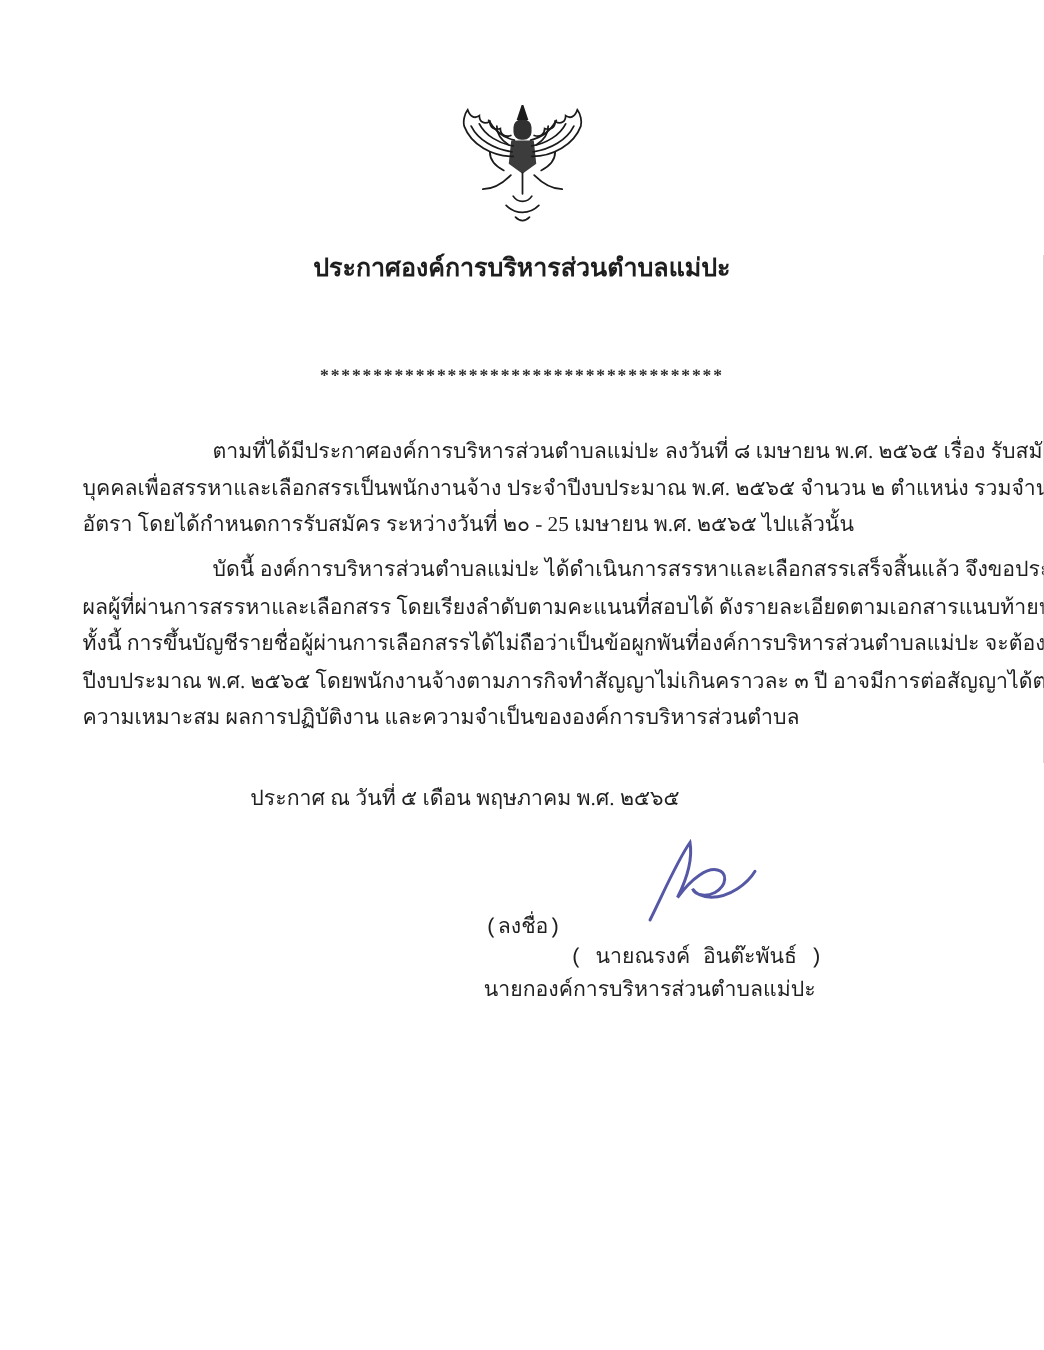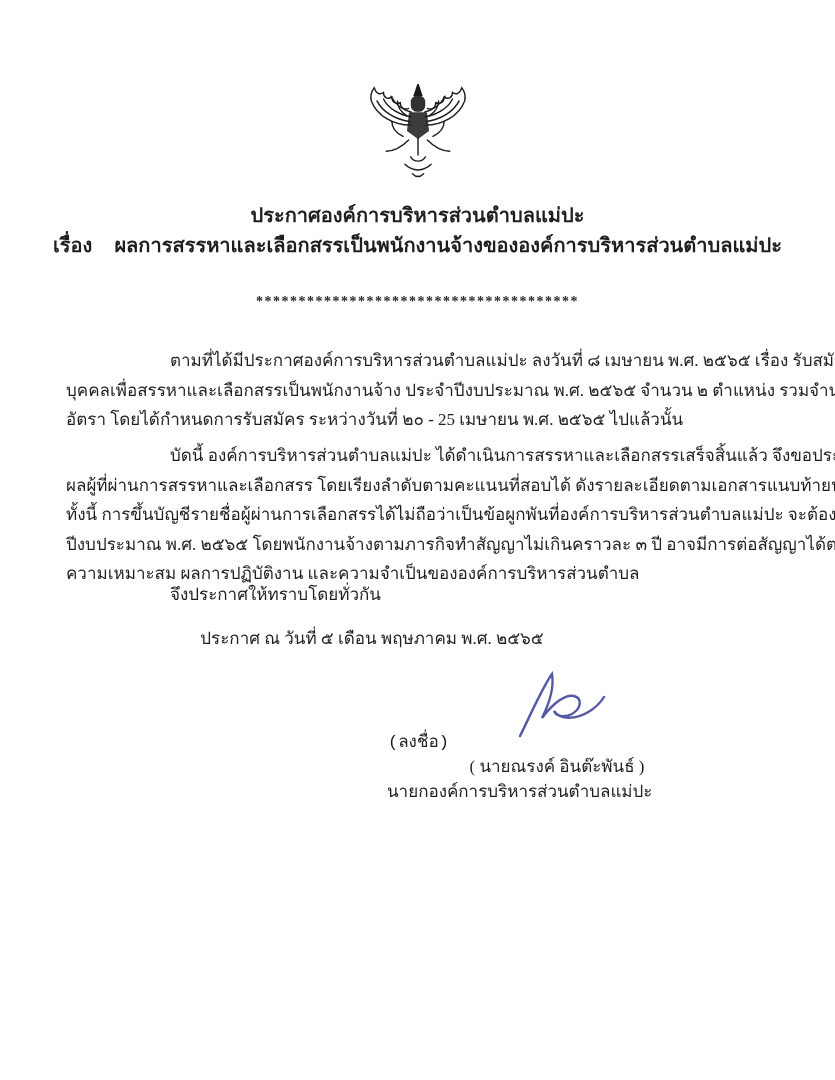--- a/index.html
+++ b/index.html
@@ -43,21 +43,21 @@
   .announce{
     position:absolute;top:624px;left:0;width:744px;
     text-align:center;white-space:nowrap;
   }
   
   .sig-stroke{
     position:absolute;left:516px;top:670px;width:92px;height:74px;
     color:var(--ink,#5558a5);
   }
   .sig-label{position:absolute;left:388px;top:728px;font-family:Liberation Mono, monospace;}
-  .sig-name{position:absolute;left:387px;top:752px;width:340px;text-align:center;white-space:nowrap;}
+  .sig-name{position:absolute;left:387px;top:752px;width:340px;text-align:center;white-space:nowrap;font-family:Liberation Mono, monospace;}
   .sig-title{position:absolute;left:387px;top:777px;width:340px;white-space:nowrap;}
 </style>
 </head>
 <body>
 
 <div class="page">
 
   <div class="emblem">
     <svg width="112" height="101" viewBox="0 0 120 108" aria-hidden="true">
       <g fill="none" stroke="currentColor" stroke-width="1.5" stroke-linecap="round">
@@ -90,44 +90,38 @@
 
         <path d="M52 78 C56 84 64 84 68 78"></path>
         <path d="M46 86 C54 94 66 94 74 86"></path>
         <path d="M54 96 C58 100 62 100 66 96"></path>
       </g>
     </svg>
   </div>
 
   <div class="header">
     <div>ประกาศองค์การบริหารส่วนตำบลแม่ปะ</div>
-    <div>
-      <span>เรื่อง</span><span class="subject-gap"></span><span>ผลการสรรหาและเลือกสรรเป็นพนักงานจ้างขององค์การบริหารส่วนตำบลแม่ปะ</span>
-    </div>
   </div>
 
   <div class="divider">**************************************</div>
 
   <div class="para p1 bodytext">
     <div class="line indent">ตามที่ได้มีประกาศองค์การบริหารส่วนตำบลแม่ปะ  ลงวันที่ ๘ เมษายน พ.ศ. ๒๕๖๕  เรื่อง รับสมัคร</div>
     <div class="line">บุคคลเพื่อสรรหาและเลือกสรรเป็นพนักงานจ้าง ประจำปีงบประมาณ พ.ศ. ๒๕๖๕  จำนวน ๒ ตำแหน่ง รวมจำนวน ๒</div>
     <div class="line">อัตรา  โดยได้กำหนดการรับสมัคร ระหว่างวันที่ ๒๐ - 25 เมษายน พ.ศ. ๒๕๖๕ ไปแล้วนั้น</div>
   </div>
 
   <div class="para p2 bodytext">
     <div class="line indent">บัดนี้ องค์การบริหารส่วนตำบลแม่ปะ ได้ดำเนินการสรรหาและเลือกสรรเสร็จสิ้นแล้ว จึงขอประกาศ</div>
     <div class="line">ผลผู้ที่ผ่านการสรรหาและเลือกสรร  โดยเรียงลำดับตามคะแนนที่สอบได้  ดังรายละเอียดตามเอกสารแนบท้ายประกาศ</div>
     <div class="line">ทั้งนี้ การขึ้นบัญชีรายชื่อผู้ผ่านการเลือกสรรได้ไม่ถือว่าเป็นข้อผูกพันที่องค์การบริหารส่วนตำบลแม่ปะ  จะต้องจ้างใน</div>
     <div class="line">ปีงบประมาณ พ.ศ. ๒๕๖๕   โดยพนักงานจ้างตามภารกิจทำสัญญาไม่เกินคราวละ ๓ ปี อาจมีการต่อสัญญาได้ตาม</div>
     <div class="line">ความเหมาะสม ผลการปฏิบัติงาน และความจำเป็นขององค์การบริหารส่วนตำบล</div>
   </div>
 
-  <div class="para p3 bodytext">
-    <div class="line indent">จึงประกาศให้ทราบโดยทั่วกัน</div>
-  </div>
 
   <div class="announce bodytext">ประกาศ  ณ  วันที่  ๕  เดือน พฤษภาคม  พ.ศ.  ๒๕๖๕</div>
 
   <div class="sig-stroke">
     <svg width="92" height="74" viewBox="0 0 92 74" aria-hidden="true">
       <path d="M4 66 C14 46 26 18 36 4 C38 16 34 32 26 48 C38 32 50 24 58 26 C66 28 66 38 56 44 C48 48 40 46 38 41 C44 50 60 50 74 41 C80 37 85 32 88 27" stroke="currentColor" stroke-width="2.4" fill="none" stroke-linecap="round"></path>
     </svg>
   </div>
   <div class="sig-label bodytext">(ลงชื่อ)</div>
   <div class="sig-name bodytext">( นายณรงค์  อินต๊ะพันธ์ )</div>

